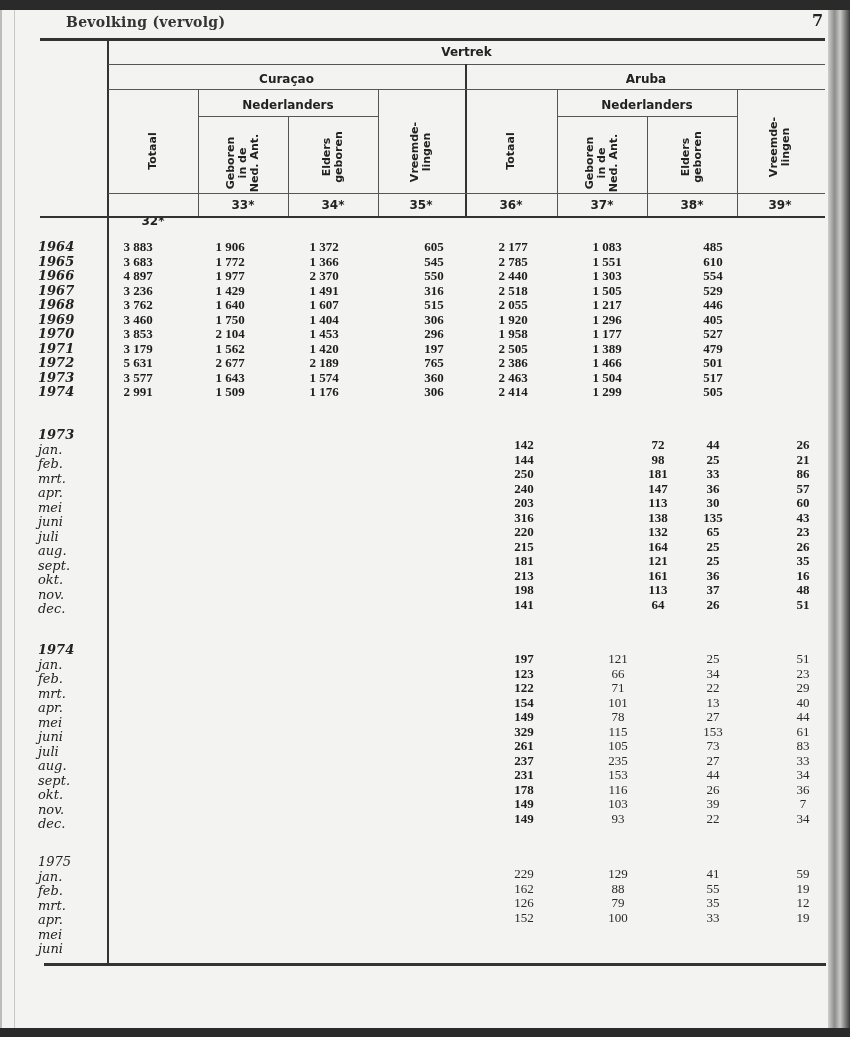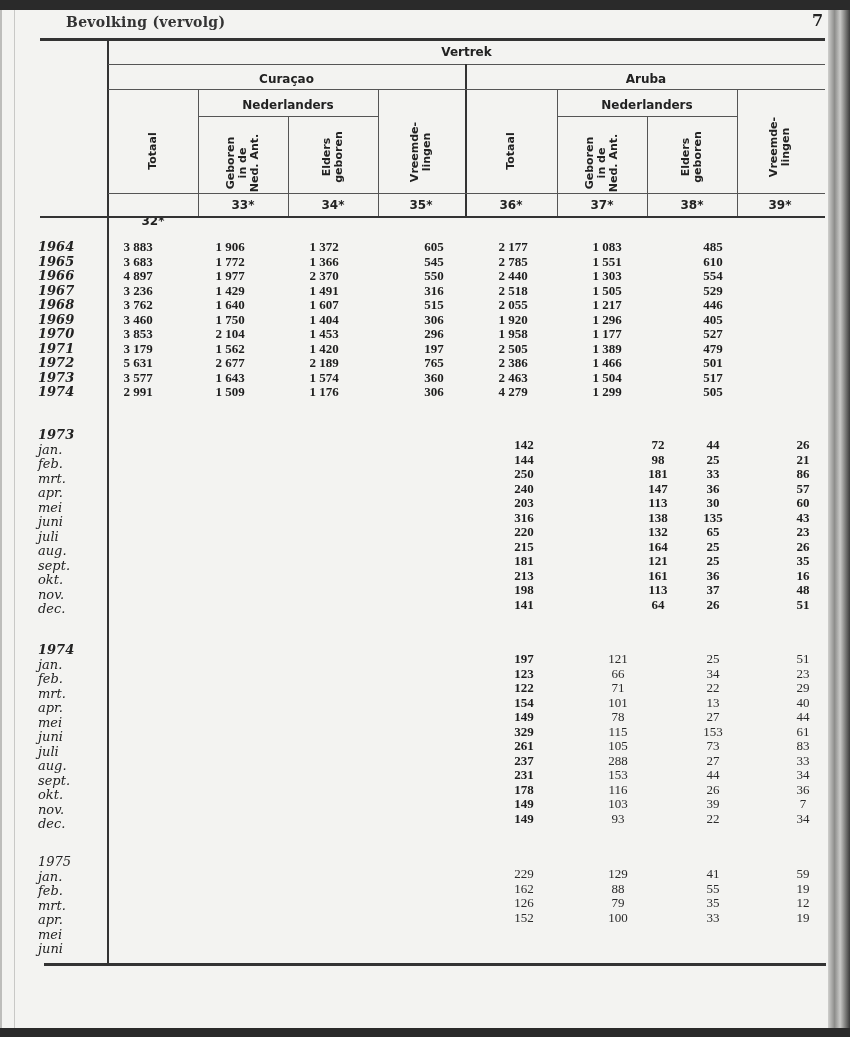--- a/index.html
+++ b/index.html
@@ -133,21 +133,21 @@
       <div>1970</div>
       <div>1971</div>
       <div>1972</div>
       <div>1973</div>
       <div>1974</div>
     </div>
   <div class="num" style="left:110px; width:56px; top:0;"><div>3 883</div><div>3 683</div><div>4 897</div><div>3 236</div><div>3 762</div><div>3 460</div><div>3 853</div><div>3 179</div><div>5 631</div><div>3 577</div><div>2 991</div></div>
   <div class="num" style="left:200px; width:60px; top:0;"><div>1 906</div><div>1 772</div><div>1 977</div><div>1 429</div><div>1 640</div><div>1 750</div><div>2 104</div><div>1 562</div><div>2 677</div><div>1 643</div><div>1 509</div></div>
   <div class="num" style="left:294px; width:60px; top:0;"><div>1 372</div><div>1 366</div><div>2 370</div><div>1 491</div><div>1 607</div><div>1 404</div><div>1 453</div><div>1 420</div><div>2 189</div><div>1 574</div><div>1 176</div></div>
   <div class="num" style="left:420px; width:28px; top:0;"><div>605</div><div>545</div><div>550</div><div>316</div><div>515</div><div>306</div><div>296</div><div>197</div><div>765</div><div>360</div><div>306</div></div>
-  <div class="num" style="left:490px; width:46px; top:0;"><div>2 177</div><div>2 785</div><div>2 440</div><div>2 518</div><div>2 055</div><div>1 920</div><div>1 958</div><div>2 505</div><div>2 386</div><div>2 463</div><div>4 279</div></div>
+  <div class="num" style="left:490px; width:46px; top:0;"><div>2 177</div><div>2 785</div><div>2 440</div><div>2 518</div><div>2 055</div><div>1 920</div><div>1 958</div><div>2 505</div><div>2 386</div><div>2 463</div><div>2 414</div></div>
   <div class="num" style="left:582px; width:50px; top:0;"><div>1 083</div><div>1 551</div><div>1 303</div><div>1 505</div><div>1 217</div><div>1 296</div><div>1 177</div><div>1 389</div><div>1 466</div><div>1 504</div><div>1 299</div></div>
   <div class="num" style="left:700px; width:26px; top:0;"><div>485</div><div>610</div><div>554</div><div>529</div><div>446</div><div>405</div><div>527</div><div>479</div><div>501</div><div>517</div><div>505</div></div>
 </div>
 
 <div class="block" style="left:0; top:428px; width:850px; height:190px;">
   <div class="row-label" style="top:0;">1973</div>
   <div class="row-label light" style="top:14.5px;">
       <div>jan.</div>
       <div>feb.</div>
       <div>mrt.</div>
@@ -177,21 +177,21 @@
       <div>mei</div>
       <div>juni</div>
       <div>juli</div>
       <div>aug.</div>
       <div>sept.</div>
       <div>okt.</div>
       <div>nov.</div>
       <div>dec.</div>
     </div>
   <div class="num" style="left:510px; width:28px; top:9px;"><div>197</div><div>123</div><div>122</div><div>154</div><div>149</div><div>329</div><div>261</div><div>237</div><div>231</div><div>178</div><div>149</div><div>149</div></div>
-  <div class="num light" style="left:604px; width:28px; top:9px;"><div>121</div><div>66</div><div>71</div><div>101</div><div>78</div><div>115</div><div>105</div><div>288</div><div>153</div><div>116</div><div>103</div><div>93</div></div>
+  <div class="num light" style="left:604px; width:28px; top:9px;"><div>121</div><div>66</div><div>71</div><div>101</div><div>78</div><div>115</div><div>105</div><div>235</div><div>153</div><div>116</div><div>103</div><div>93</div></div>
   <div class="num light" style="left:700px; width:26px; top:9px;"><div>25</div><div>34</div><div>22</div><div>13</div><div>27</div><div>153</div><div>73</div><div>27</div><div>44</div><div>26</div><div>39</div><div>22</div></div>
   <div class="num light" style="left:790px; width:26px; top:9px;"><div>51</div><div>23</div><div>29</div><div>40</div><div>44</div><div>61</div><div>83</div><div>33</div><div>34</div><div>36</div><div>7</div><div>34</div></div>
 </div>
 
 <div class="block" style="left:0; top:855px; width:733px; height:110px;">
   <div class="row-label light" style="top:0;">1975</div>
   <div class="row-label light" style="top:14.5px;">
       <div>jan.</div>
       <div>feb.</div>
       <div>mrt.</div>

